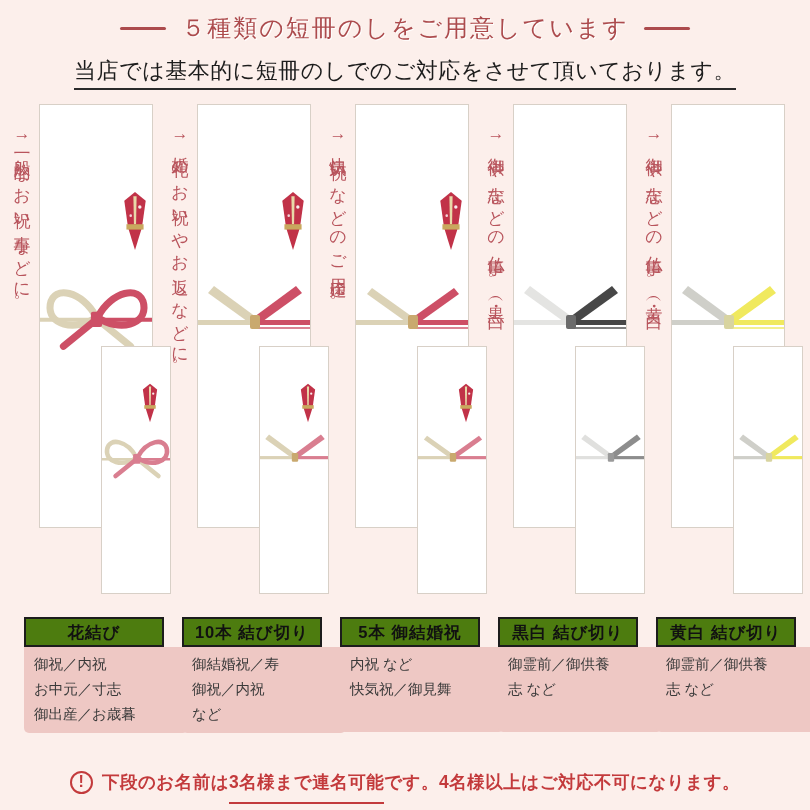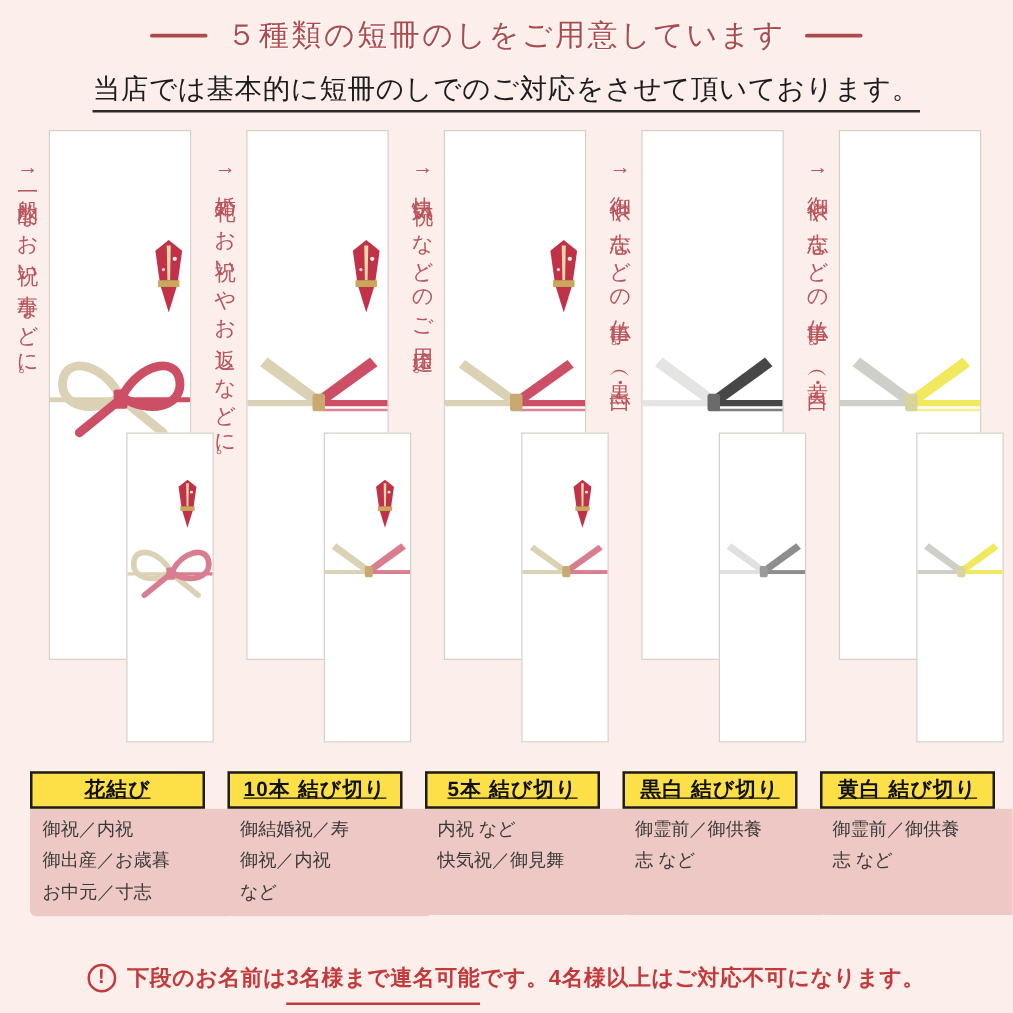--- a/index.html
+++ b/index.html
@@ -51,23 +51,23 @@
   .knot.bow-sm { left: -4px; top: 81px;  width: 78px;  }
   .knot.mk-lg  { left: -3px; top: 177px; width: 120px; }
   .knot.mk-sm  { left: -3px; top: 85px;  width: 76px;  }
 
   .ornament { position: absolute; display: block; }
   .ornament.o-lg { left: 80px; top: 86px; width: 30px; height: 60px; }
   .ornament.o-sm { left: 38px; top: 36px; width: 20px; height: 40px; }
 
   .label-box {
     position: absolute; left: 14px; top: 513px; width: 140px; height: 30px;
-    background: #fde047; border: 2px solid #1c1c1c;
+    background: #4d7c0f; border: 2px solid #1c1c1c;
     font-size: 16.5px; font-weight: 700; text-align: center; line-height: 26px;
-    letter-spacing: 1px; color: #111; z-index: 3; text-decoration: underline;
+    letter-spacing: 1px; color: #111; z-index: 3;
   }
   .uses-box {
     position: absolute; left: 14px; top: 543px; width: 164px;
     min-height: 85px; background: #eec8c4; border-radius: 0 0 5px 5px;
     padding: 5px 4px 6px 10px; font-size: 14.5px; line-height: 25px;
     color: #3a3a3a; z-index: 2;
   }
 
   
   .footer-note {
@@ -143,22 +143,22 @@
             <path d="M63,48 H119" stroke-width="4"></path>
             <path d="M61,46 C82,60 109,53 106,33 C103,13 74,20 61,45"></path>
             <path d="M59,48 L27,74"></path>
           </g>
           <rect x="54" y="40" width="11" height="15" rx="2" fill="#d97e90"></rect>
         </svg>
       </div>
       <div class="label-box">花結び</div>
       <div class="uses-box">
         <div>御祝／内祝</div>
+        <div>お中元／寸志</div>
         <div>御出産／お歳暮</div>
-        <div>お中元／寸志</div>
       </div>
     </div>
 
     <div class="col">
       <div class="vtext">
         <span class="arrow">→</span><span>婚礼のお祝いやお返しなどに。</span>
       </div>
       <div class="card large">
         <svg class="ornament o-lg" viewBox="0 0 28 56">
           <polygon points="14,1 24,9 20.5,34 14,55 7.5,34 4,9" fill="#c13248"></polygon>
@@ -244,21 +244,21 @@
             <rect x="0" y="38" width="57" height="5"></rect>
             <polygon points="56,42 14,12 19,6 61,36"></polygon>
           </g>
           <g fill="#d97e90">
             <rect x="63" y="38" width="57" height="5"></rect>
             <polygon points="64,42 106,12 101,6 59,36"></polygon>
           </g>
           <rect x="55" y="33" width="10" height="14" rx="2" fill="#c9a96f"></rect>
         </svg>
       </div>
-      <div class="label-box">5本 結び切り</div>
+      <div class="label-box">5本 御結婚祝</div>
       <div class="uses-box">
         <div>内祝 など</div>
         <div>快気祝／御見舞</div>
       </div>
     </div>
 
     <div class="col">
       <div class="vtext">
         <span class="arrow">→</span><span>御供や志などの仏事に。（黒・白）</span>
       </div>

